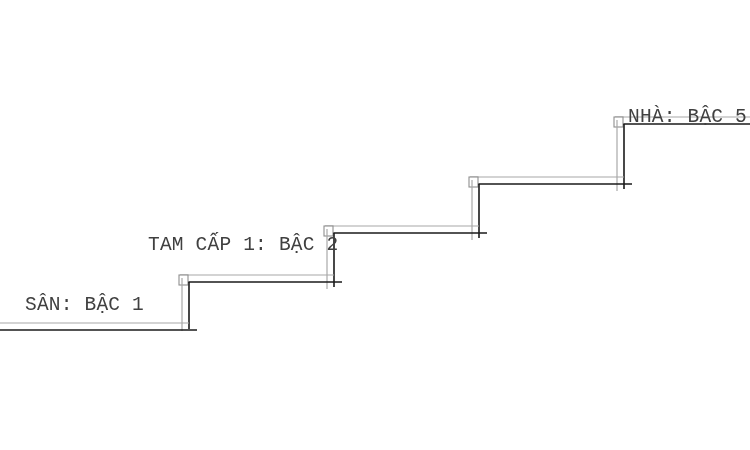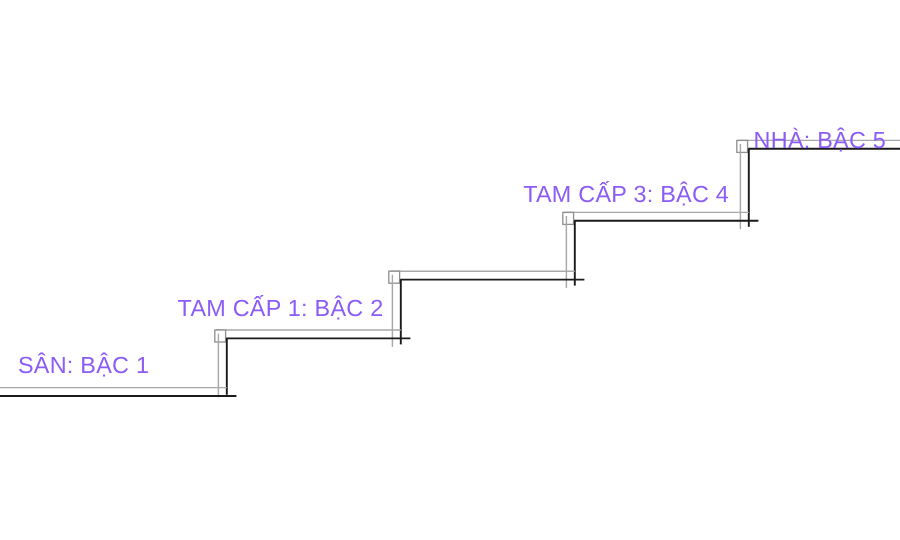--- a/index.html
+++ b/index.html
@@ -23,24 +23,24 @@
   #drawing {
     position: absolute;
     left: 0;
     top: 0;
     width: 750px;
     height: 450px;
     display: block;
   }
   .step-label {
     position: absolute;
-    font-family: Liberation Sans, sans-serif;
+    font-family: Liberation Mono, monospace;
     font-size: 19.5px;
     letter-spacing: 0.2px;
-    color: #8b5cf6;
+    color: #404040;
     white-space: nowrap;
     line-height: 1;
   }
 </style>
 </head>
 <body>
 
 <div id="stage">
 
   <svg id="drawing" viewBox="0 0 750 450">
@@ -82,22 +82,21 @@
       <line x1="189" y1="282" x2="189" y2="329" stroke="#1a1a1a" stroke-width="1.6"></line>
     </g>
 
     <g>
       <line x1="0" y1="323" x2="189" y2="323" stroke="#a8a8a8" stroke-width="1.2"></line>
       <line x1="0" y1="330" x2="197" y2="330" stroke="#1a1a1a" stroke-width="1.6"></line>
     </g>
 
   </svg>
 
-  <div class="step-label" style="left:15px; top:296px;">SÂN: BẬC 1</div>
+  <div class="step-label" style="left:25px; top:296px;">SÂN: BẬC 1</div>
 
-  <div class="step-label" style="left:148px; top:248px;">TAM CẤP 1: BẬC 2</div>
+  <div class="step-label" style="left:148px; top:236px;">TAM CẤP 1: BẬC 2</div>
 
 
-  <div class="step-label" style="left:436px; top:153px;">TAM CẤP 3: BẬC 4</div>
 
   <div class="step-label" style="left:628px; top:108px;">NHÀ: BẬC 5</div>
 
 </div>
 
 </body></html>

